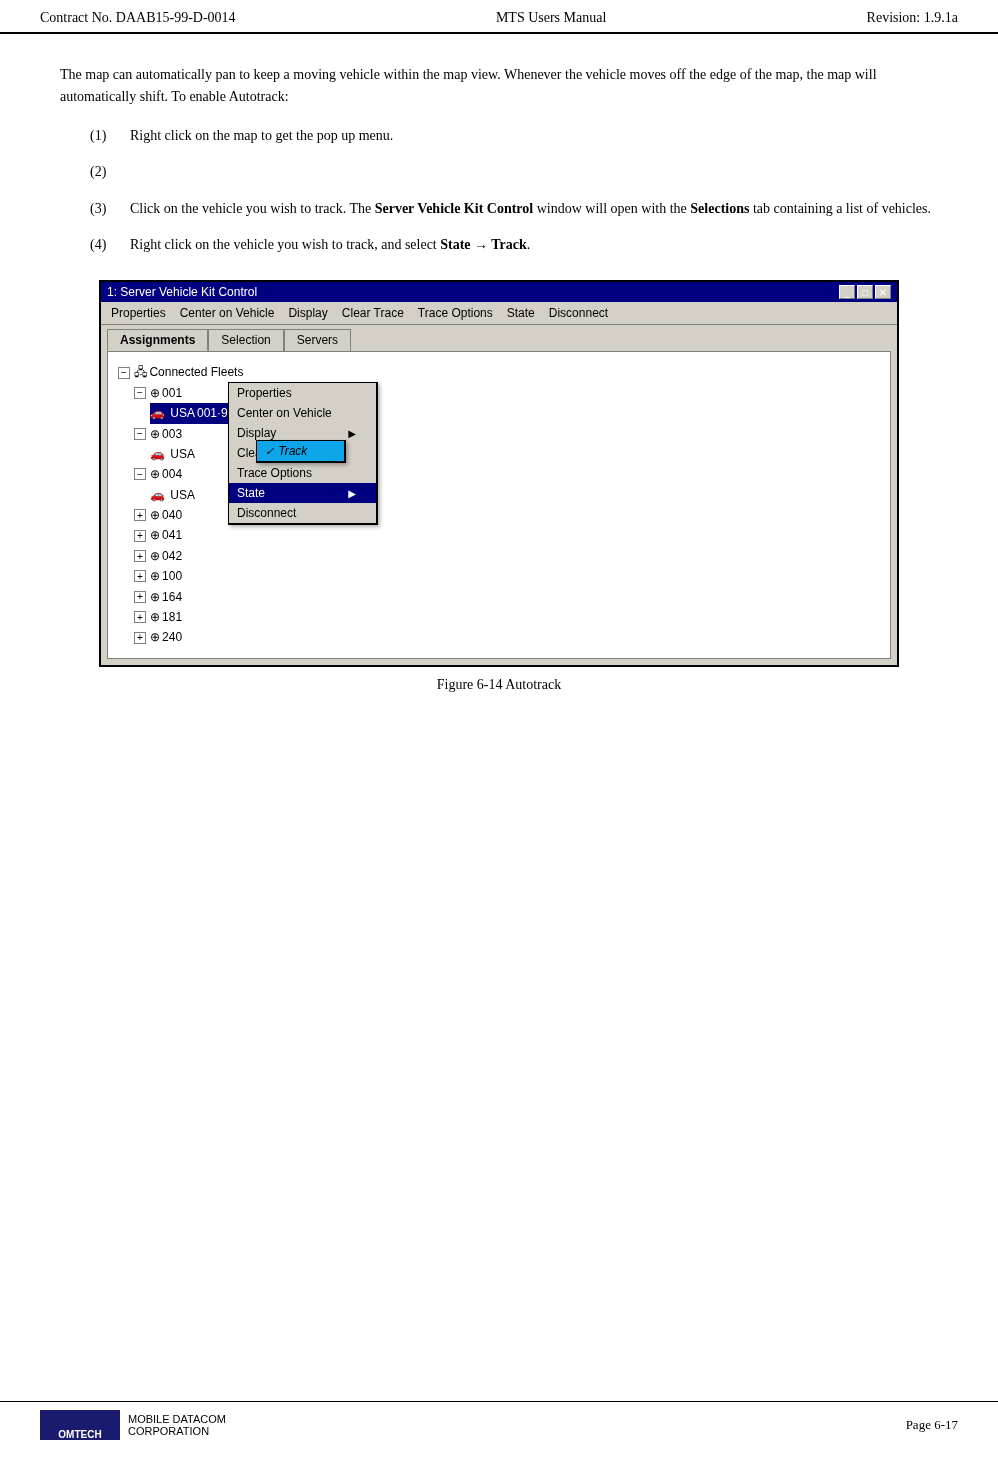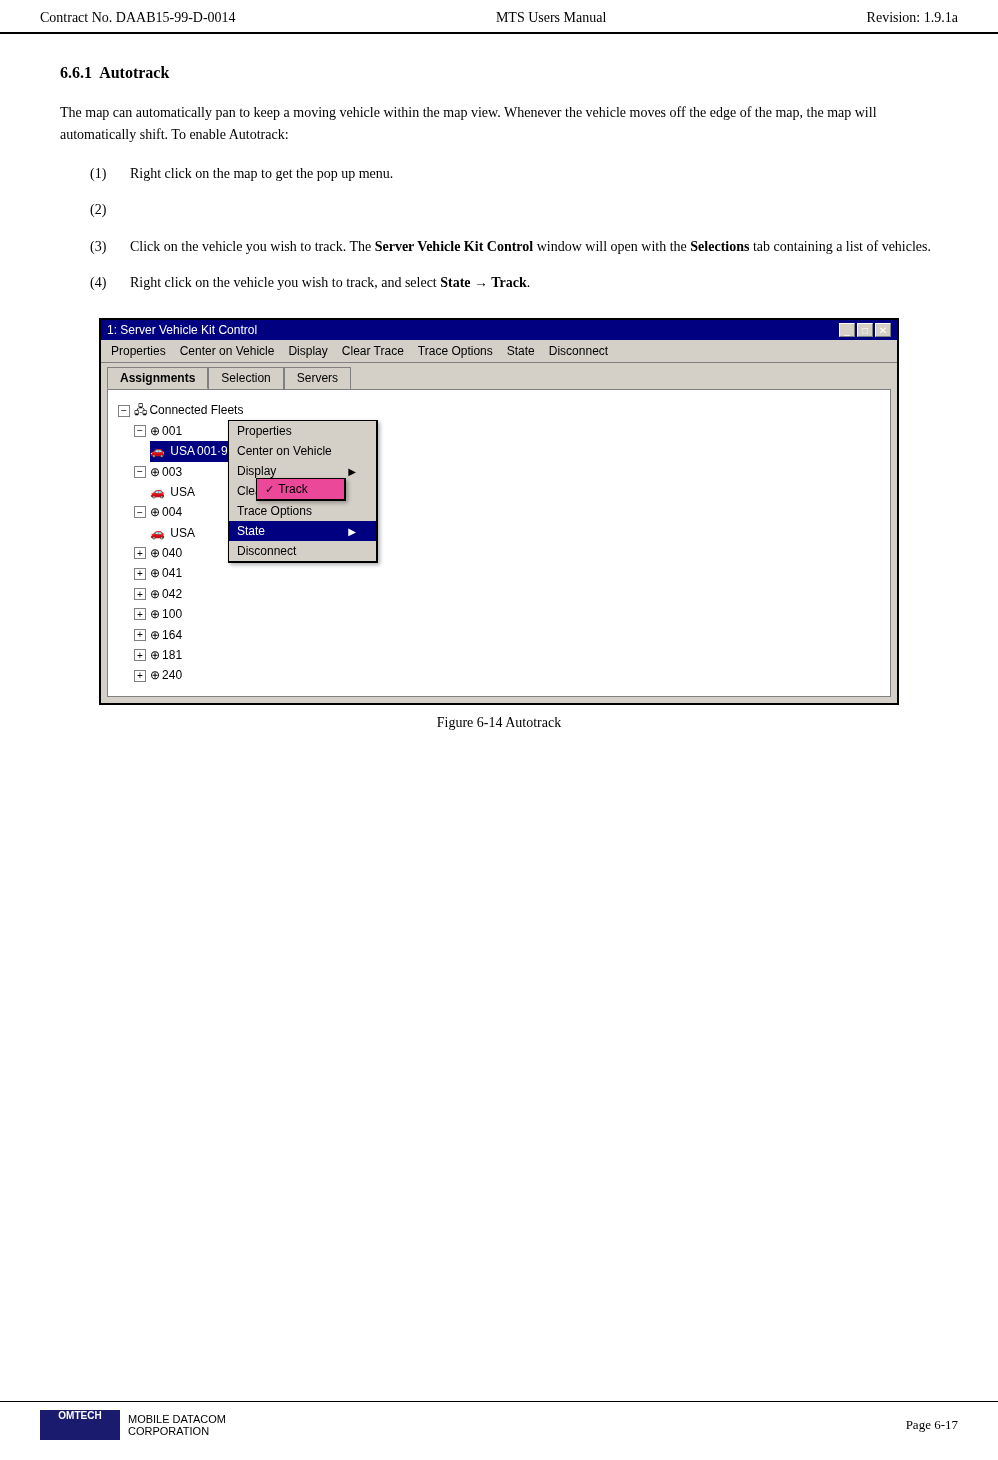--- a/index.html
+++ b/index.html
@@ -36,21 +36,21 @@
     .footer-logo {
       display: flex;
       align-items: center;
       gap: 8px;
     }
     .footer-logo-box {
       width: 80px;
       height: 30px;
       background: #1a1a6e;
       display: flex;
-      align-items: flex-start;
+      align-items: flex-end;
       justify-content: center;
       color: #fff;
       font-size: 10px;
       font-weight: bold;
       font-family: Arial, sans-serif;
     }
     .footer-logo-text {
       font-size: 11px;
       font-family: Arial, sans-serif;
       color: #000;
@@ -246,29 +246,30 @@
       justify-content: space-between;
     }
     .ctx-item.highlighted { background: #000080; color: #fff; }
     .ctx-arrow { font-size: 10px; }
 
     
     .submenu {
       position: absolute;
       left: 148px;
       top: 88px;
-      background: #ec4899;
+      background: #0ea5e9;
       border: 1px solid #000;
       border-right: 2px solid #000;
       border-bottom: 2px solid #000;
       font-family: Arial, sans-serif;
       font-size: 12px;
       min-width: 90px;
       z-index: 11;
       box-shadow: 2px 2px 4px rgba(0,0,0,0.3);
+      font-style: italic;
     }
     .sub-item {
       padding: 3px 14px 3px 8px;
       cursor: pointer;
       display: flex;
       align-items: center;
       gap: 4px;
     }
     .sub-item.checked::before {
       content: '✓';
@@ -291,24 +292,20 @@
 <body>
 
 <div class="page-header">
   <span>Contract No. DAAB15-99-D-0014</span>
   <span>MTS Users Manual</span>
   <span>Revision:  1.9.1a</span>
 </div>
 
 <div class="content">
 
-  <div class="section-heading">
-    <span>6.6.1</span>&nbsp;
-    <span>Autotrack</span>
-  </div>
 
   <p class="body-text">The map can automatically pan to keep a moving vehicle within the map view. Whenever the vehicle moves off the edge of the map, the map will automatically shift. To enable Autotrack:</p>
 
   <div class="steps">
 
     <div class="step">
       <span class="step-num">(1)</span>
       <span>Right click on the map to get the pop up menu.</span>
     </div>
 

